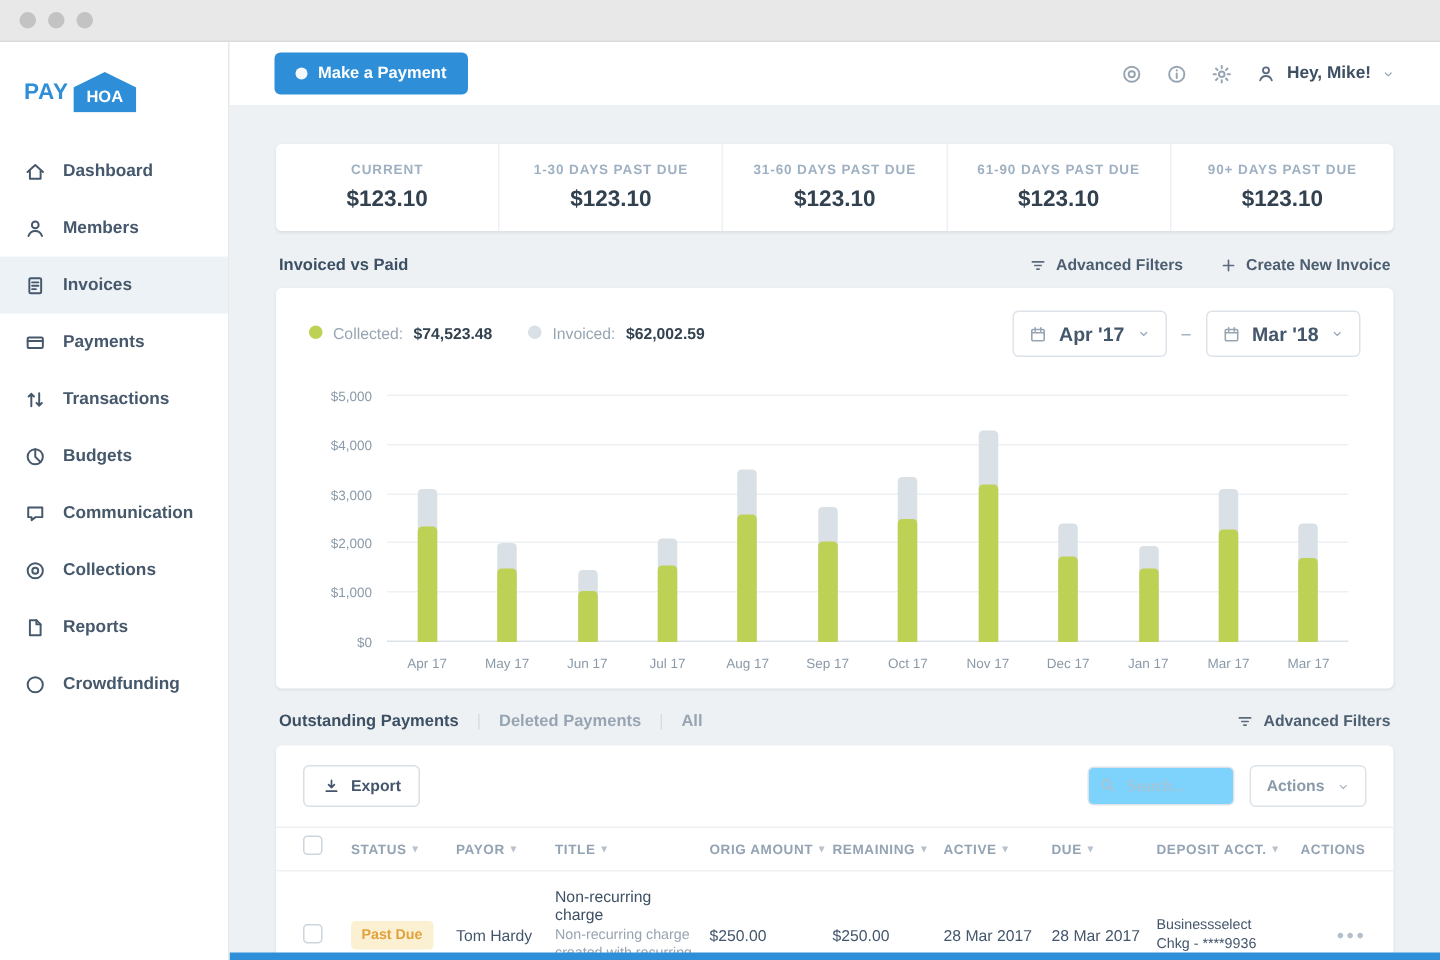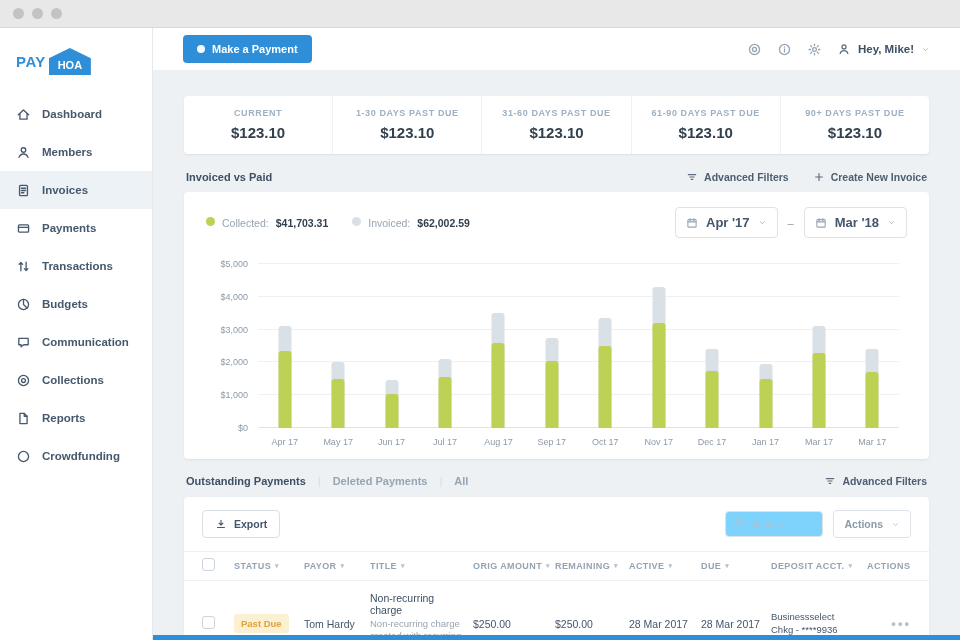--- a/index.html
+++ b/index.html
@@ -275,21 +275,21 @@
           </div>
         </div>
       </div>
 
       <div class="chart-card">
         <div class="chart-top">
           <div class="legend">
             <div class="legend-item">
               <span class="legend-dot" style="background: rgb(189, 209, 84);"></span>
               <span>Collected:</span>
-              <span class="legend-val">$41,703.31</span>
+              <span class="legend-val">$74,523.48</span>
             </div>
             <div class="legend-item">
               <span class="legend-dot" style="background: rgb(217, 224, 230);"></span>
               <span>Invoiced:</span>
               <span class="legend-val">$62,002.59</span>
             </div>
           </div>
           <div class="dateboxes">
             <div class="datebox">
               <svg viewBox="0 0 16 16">

